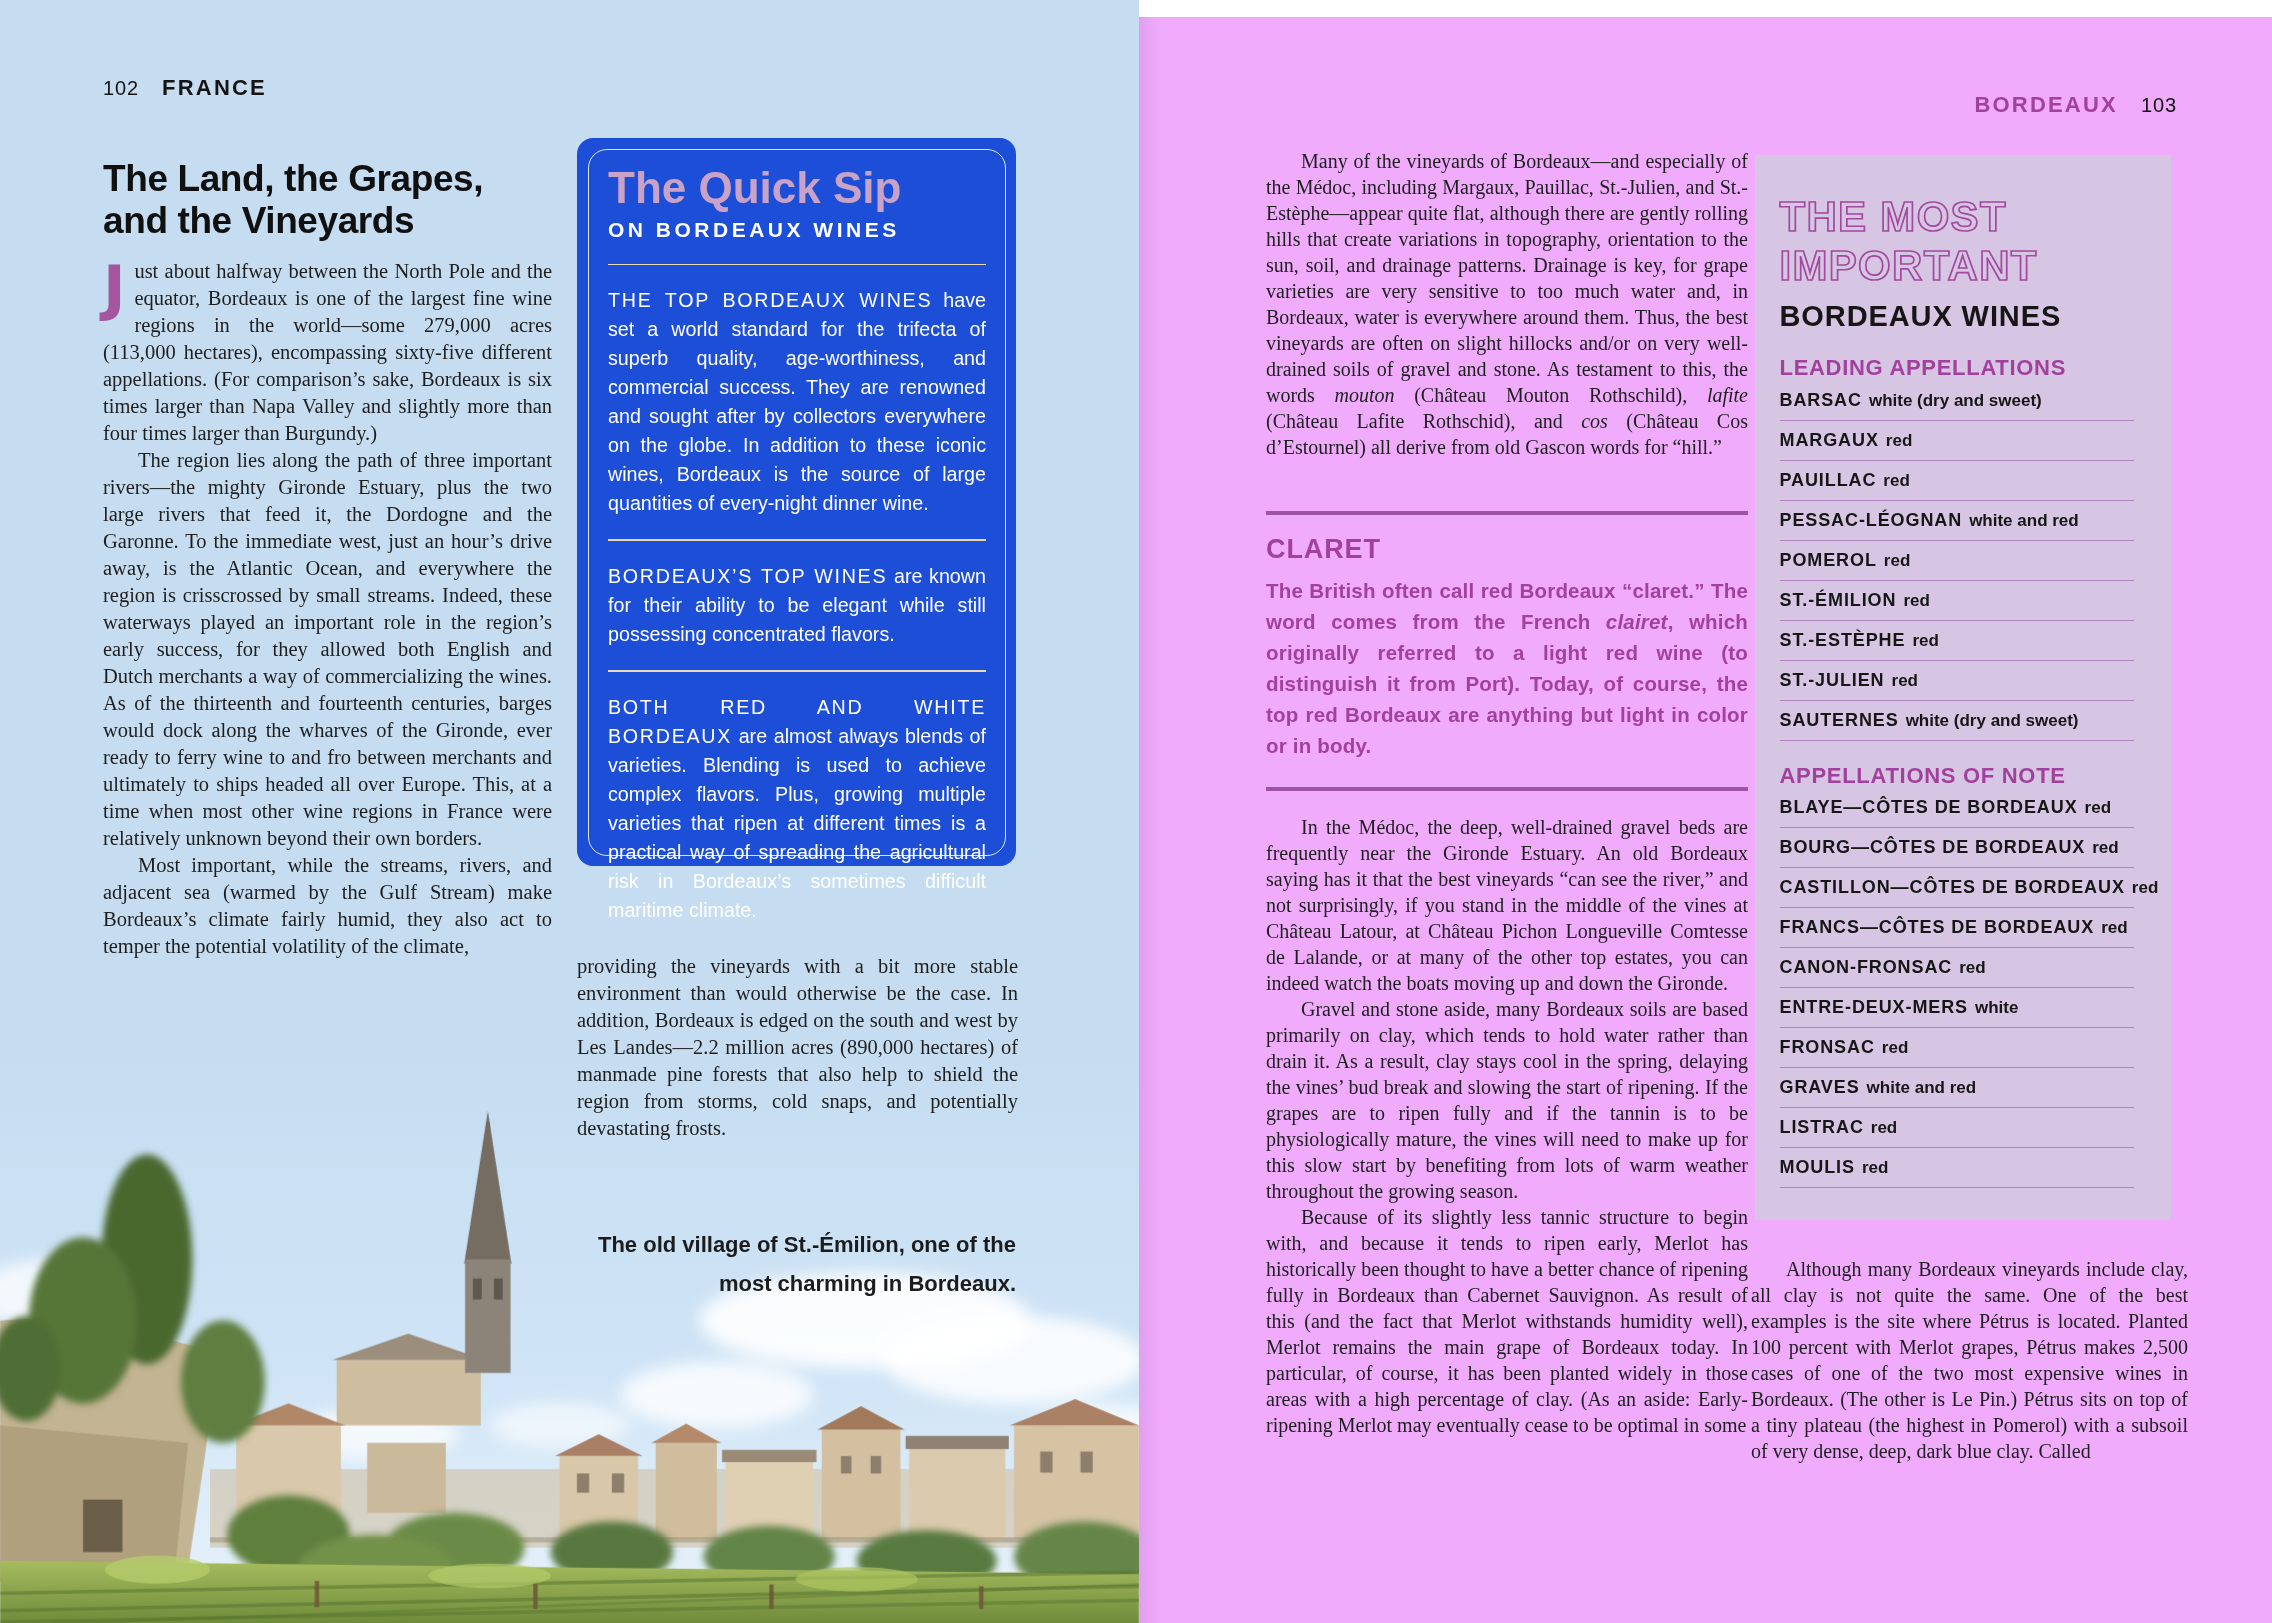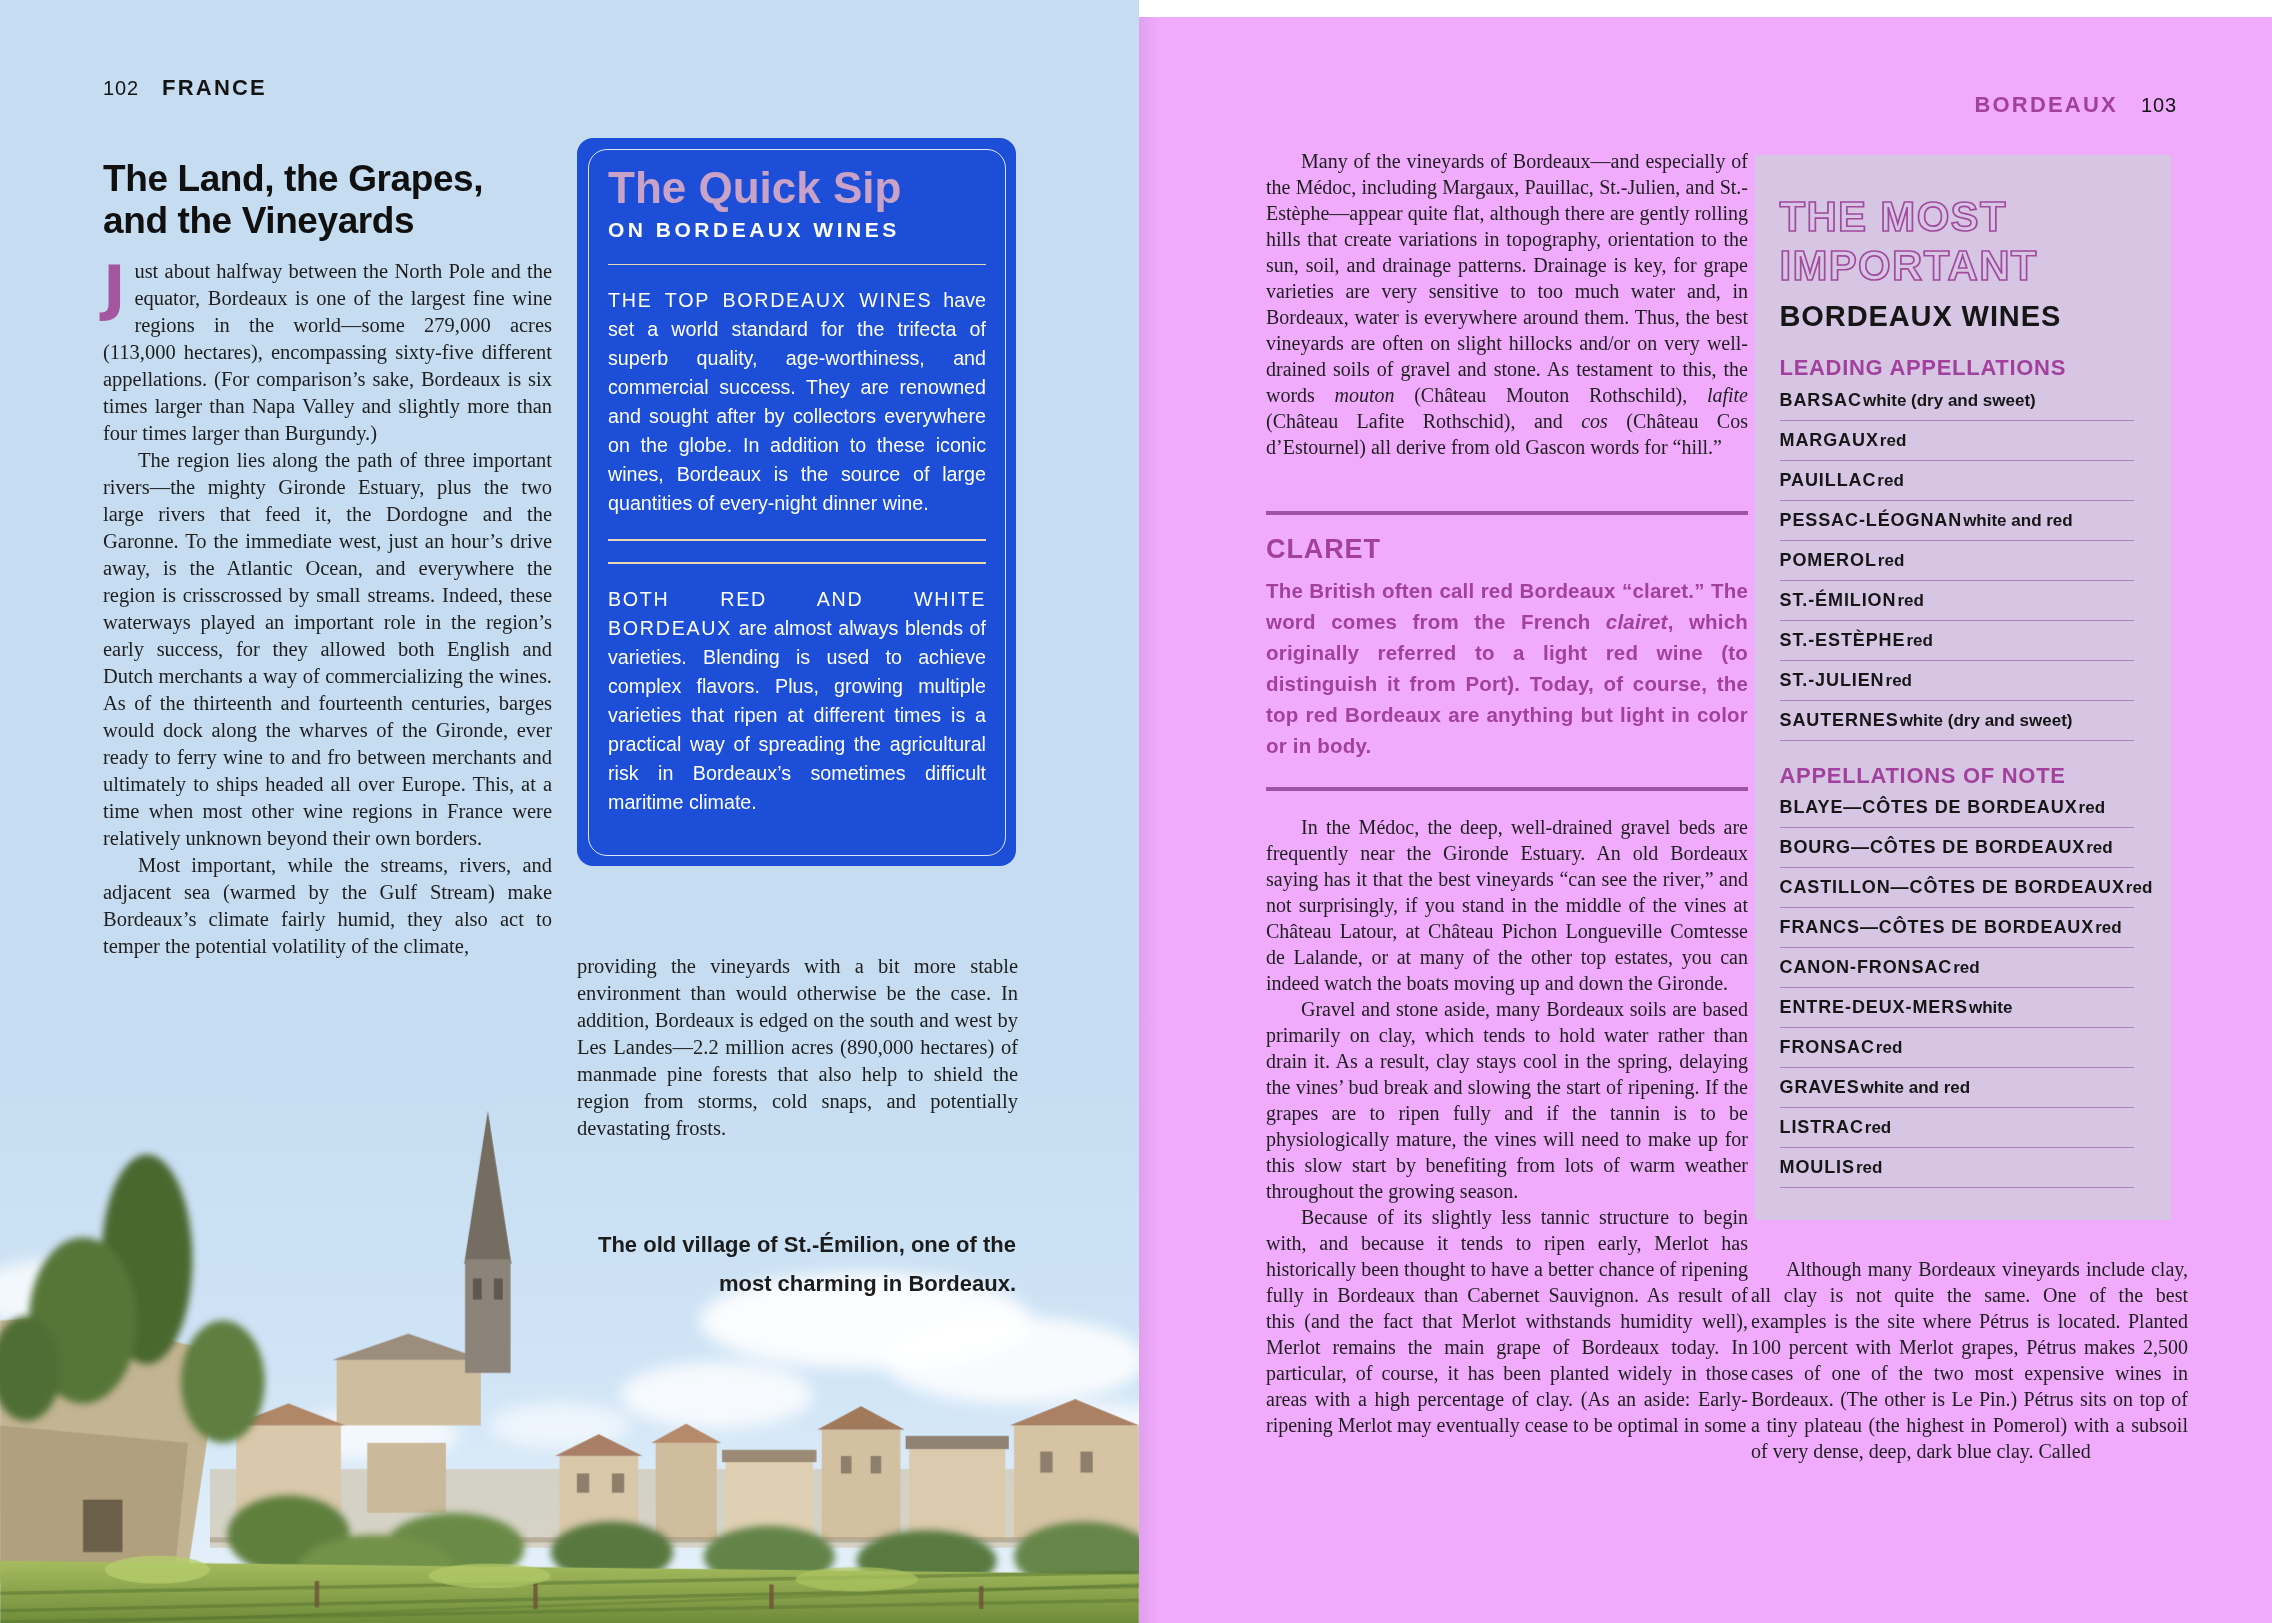--- a/index.html
+++ b/index.html
@@ -73,21 +73,21 @@
     .sb-title { color:transparent; -webkit-text-stroke:1.7px #a14a9e; }
   }
   .sb-title span { display:block; }
   .sb-sub { font-family:"Liberation Sans",sans-serif; font-weight:700; font-size:29px; line-height:31px;
     letter-spacing:0.9px; color:#161616; margin-top:10.5px; }
   .sb-ghead { font-family:"Liberation Sans",sans-serif; font-weight:700; font-size:22px; line-height:23px;
     letter-spacing:0.7px; color:#a2419d; }
   .sb-ghead.g1 { margin-top:24.5px; }
   .sb-ghead.g2 { margin-top:23px; }
   .sb-rows { margin-top:1.7px; }
-  .sb-row { display:flex; align-items:baseline; gap:1px; height:39px; border-bottom:1.7px solid rgba(152,84,168,0.6);
+  .sb-row { display:flex; align-items:baseline; gap:7px; height:39px; border-bottom:1.7px solid rgba(152,84,168,0.6);
     white-space:nowrap; overflow:visible; }
   .sb-name { font-family:"Liberation Sans",sans-serif; font-weight:700; font-size:18px; line-height:39px;
     letter-spacing:0.9px; color:#161616; }
   .sb-type { font-family:"Liberation Sans",sans-serif; font-weight:700; font-size:17px; line-height:39px; color:#161616; }
 
   
   .rp-col2-bottom { position:absolute; left:612px; top:1239px; width:437px; }
 </style>
 </head>
 <body>
@@ -218,20 +218,21 @@
     </div>
 
     <div class="qs">
       <div class="qs-border"></div>
       <div class="qs-content">
         <div class="qs-title sans">The Quick Sip</div>
         <div class="qs-sub">ON BORDEAUX WINES</div>
         <div class="qs-sep"></div>
         <p class="qs-p"><span class="qs-lead">THE TOP BORDEAUX WINES</span><span> have set a world standard for the trifecta of superb quality, age-worthiness, and commercial success. They are renowned and sought after by collectors everywhere on the globe. In addition to these iconic wines, Bordeaux is the source of large quantities of every-night dinner wine.</span></p>
         <div class="qs-sep"></div>
+        <p class="qs-p"><span class="qs-lead">BORDEAUX’S TOP WINES</span><span> are known for their ability to be elegant while still possessing concentrated flavors.</span></p>
         <div class="qs-sep"></div>
         <p class="qs-p"><span class="qs-lead">BOTH RED AND WHITE BORDEAUX</span><span> are almost always blends of varieties. Blending is used to achieve complex flavors. Plus, growing multiple varieties that ripen at different times is a practical way of spreading the agricultural risk in Bordeaux’s sometimes difficult maritime climate.</span></p>
       </div>
     </div>
 
     <div class="lp-col2-para">
       <p class="body-p">providing the vineyards with a bit more stable environment than would otherwise be the case. In addition, Bordeaux is edged on the south and west by Les Landes—2.2 million acres (890,000 hectares) of manmade pine forests that also help to shield the region from storms, cold snaps, and potentially devastating frosts.</p>
     </div>
 
     <div class="photo-caption">

